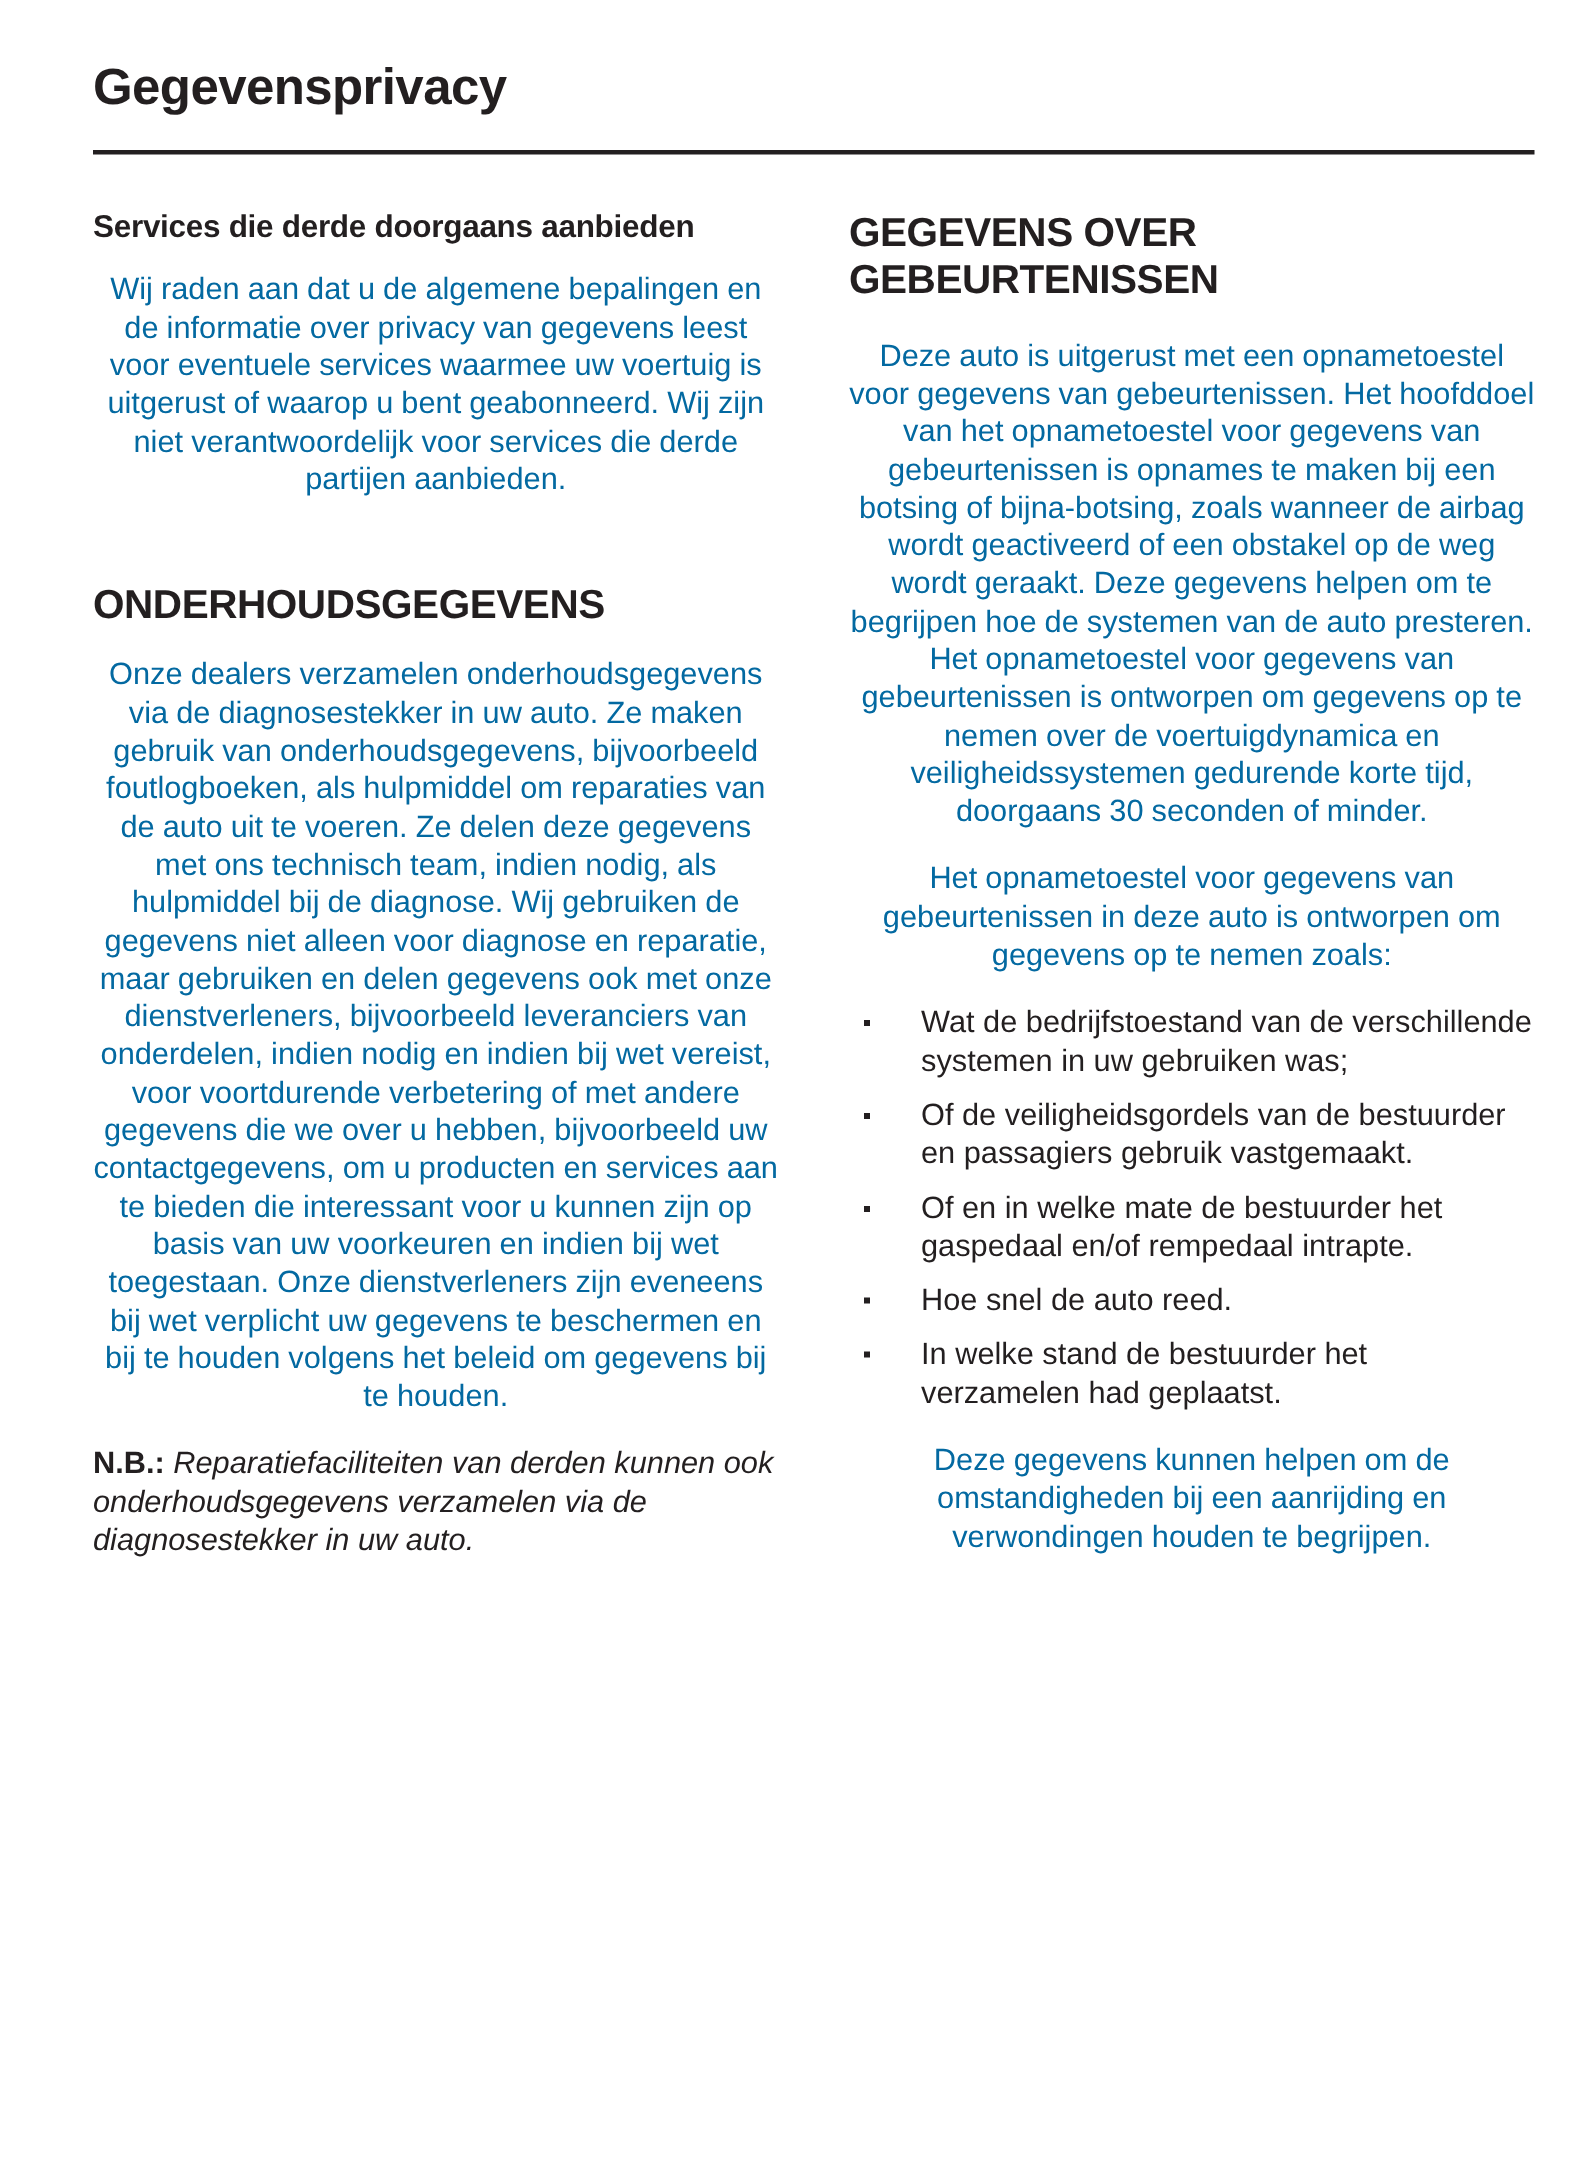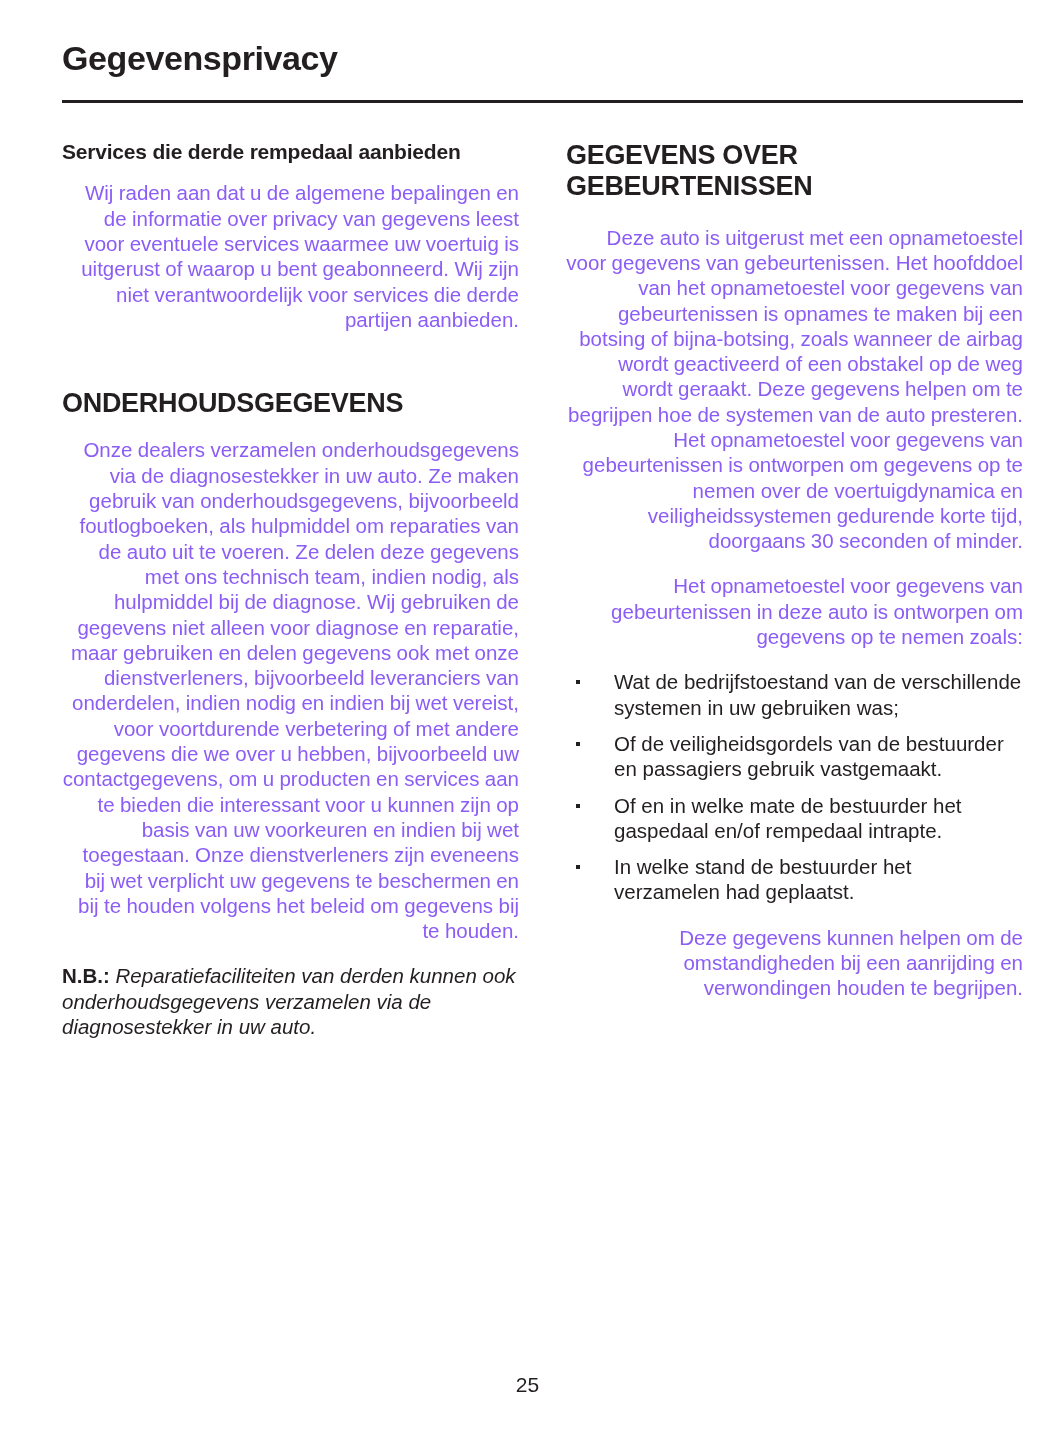--- a/index.html
+++ b/index.html
@@ -87,22 +87,22 @@
   .section-head.tight {
     margin-bottom: 22px;
   }
   .spacer-lg { height: 36px; }
 
   
   p.body {
     font-size: 20.5px;
     line-height: 25.3px;
     margin: 0 0 20px 0;
-    color: #8b5cf6;
-    text-align: right;
+    color: #0369a1;
+    text-align: center;
     word-spacing: -0.3px;
   }
   p.body:last-child { margin-bottom: 0; }
 
   p.note {
     font-size: 20.5px;
     line-height: 25.3px;
     margin: 0;
     font-style: italic;
     color: #231f20;
@@ -155,21 +155,21 @@
 
   <div class="page-header">
     <h1 class="page-header-title">Gegevensprivacy</h1>
   </div>
   <div class="header-rule"></div>
 
   <div class="columns">
 
     <div class="column">
 
-      <h2 class="subhead">Services die derde rempedaal aanbieden</h2>
+      <h2 class="subhead">Services die derde doorgaans aanbieden</h2>
 
       <p class="body">Wij raden aan dat u de algemene bepalingen en de informatie over privacy van gegevens leest voor eventuele services waarmee uw voertuig is uitgerust of waarop u bent geabonneerd. Wij zijn niet verantwoordelijk voor services die derde partijen aanbieden.</p>
 
       <div class="spacer-lg"></div>
 
       <h2 class="section-head">ONDERHOUDSGEGEVENS</h2>
 
       <p class="body">Onze dealers verzamelen onderhoudsgegevens via de diagnosestekker in uw auto. Ze maken gebruik van onderhoudsgegevens, bijvoorbeeld foutlogboeken, als hulpmiddel om reparaties van de auto uit te voeren. Ze delen deze gegevens met ons technisch team, indien nodig, als hulpmiddel bij de diagnose. Wij gebruiken de gegevens niet alleen voor diagnose en reparatie, maar gebruiken en delen gegevens ook met onze dienstverleners, bijvoorbeeld leveranciers van onderdelen, indien nodig en indien bij wet vereist, voor voortdurende verbetering of met andere gegevens die we over u hebben, bijvoorbeeld uw contactgegevens, om u producten en services aan te bieden die interessant voor u kunnen zijn op basis van uw voorkeuren en indien bij wet toegestaan. Onze dienstverleners zijn eveneens bij wet verplicht uw gegevens te beschermen en bij te houden volgens het beleid om gegevens bij te houden.</p>
 
       <p class="note"><span class="note-label">N.B.:</span> <span>Reparatiefaciliteiten van derden kunnen ook onderhoudsgegevens verzamelen via de diagnosestekker in uw auto.</span></p>
@@ -192,25 +192,28 @@
         <li>
           <span class="marker"></span>
           <span>Of de veiligheidsgordels van de bestuurder en passagiers gebruik vastgemaakt.</span>
         </li>
         <li>
           <span class="marker"></span>
           <span>Of en in welke mate de bestuurder het gaspedaal en/of rempedaal intrapte.</span>
         </li>
         <li>
           <span class="marker"></span>
+          <span>Hoe snel de auto reed.</span>
+        </li>
+        <li>
+          <span class="marker"></span>
           <span>In welke stand de bestuurder het verzamelen had geplaatst.</span>
         </li>
       </ul>
 
       <p class="body">Deze gegevens kunnen helpen om de omstandigheden bij een aanrijding en verwondingen houden te begrijpen.</p>
 
     </div>
 
   </div>
 
-  <div class="folio">25</div>
 
 </div>
 
 </body></html>

